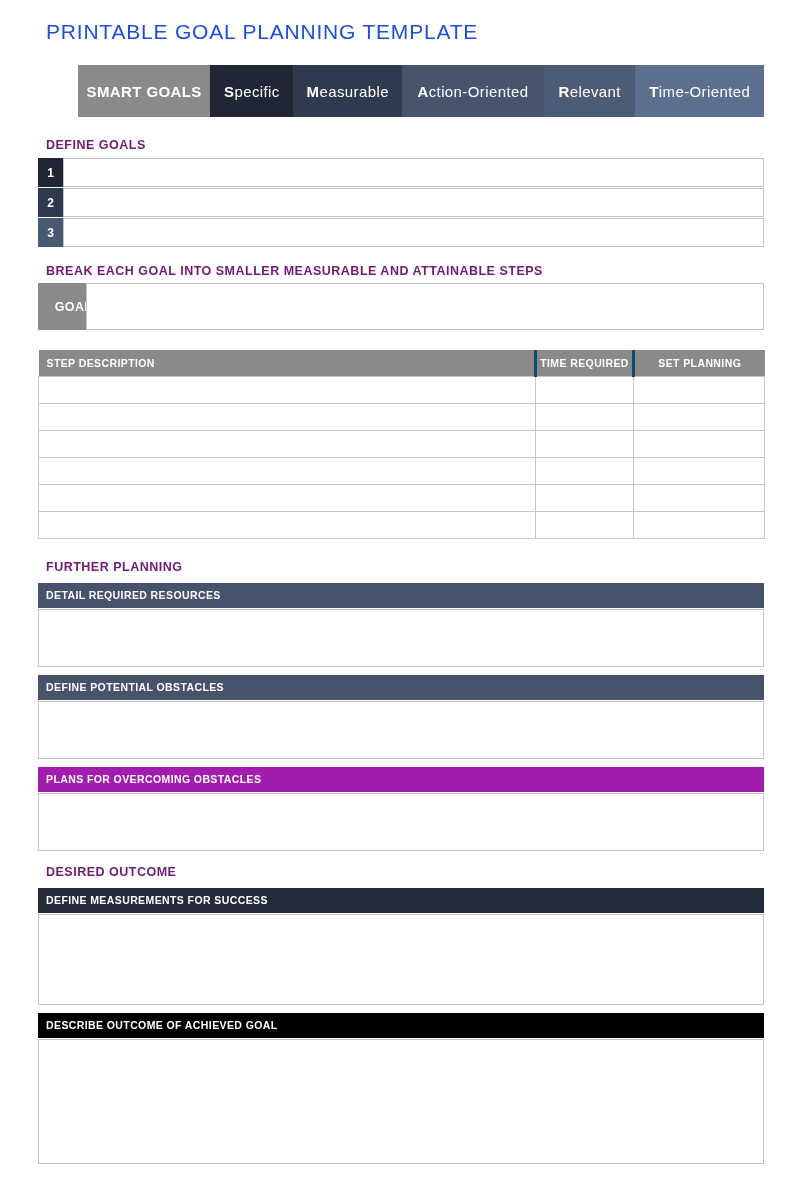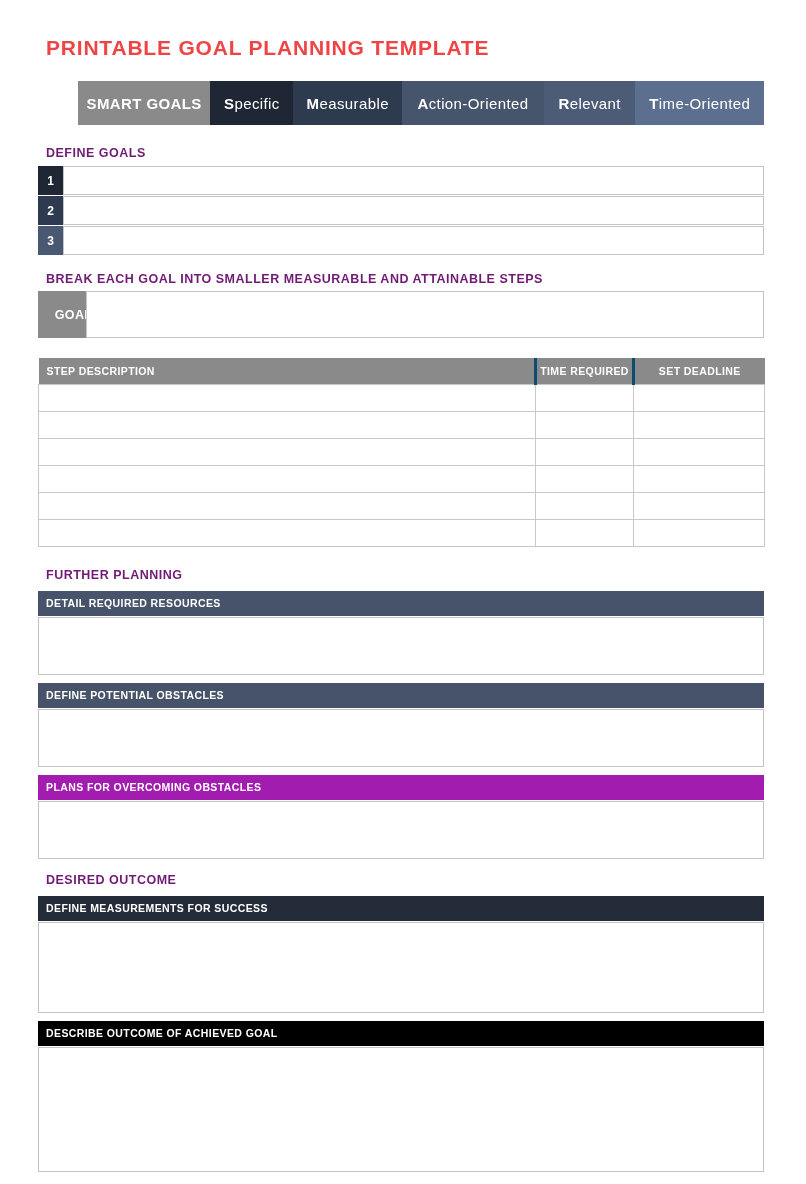--- a/index.html
+++ b/index.html
@@ -6,27 +6,27 @@
   html,body { background:#ffffff; }
   body {
     width:806px; height:1184px;
     font-family:"Liberation Sans", sans-serif;
     position:relative; overflow:hidden;
   }
   .inner { margin-left:38px; margin-right:42px; }
 
   
   .page-title {
-    margin:36px 0 0 8px;
-    font-size:21px; font-weight:bold; letter-spacing:0.8px;
-    color:#ef4444; line-height:24px;
-  }
-
-  
-  .smart-bar { margin-top:21px; display:flex; height:44px;padding-left:40px; }
+    margin:20px 0 0 8px;
+    font-size:21px; font-weight:normal; letter-spacing:0.8px;
+    color:#1d4ed8; line-height:24px;
+  }
+
+  
+  .smart-bar { margin-top:21px; display:flex; height:52px;padding-left:40px; }
   .seg {
     display:flex; align-items:center; justify-content:center;
     color:#ffffff; font-size:15px; letter-spacing:0.4px; white-space:nowrap;
   }
   .seg .seg-bold { font-weight:bold; }
   .seg .seg-rest { font-weight:normal; }
   .seg:nth-child(1){ width:140px; }
   .seg:nth-child(2){ width:88px; }
   .seg:nth-child(3){ width:115px; }
   .seg:nth-child(4){ width:150px; }
@@ -147,21 +147,21 @@
   <table class="steps-table">
     <colgroup>
         <col class="c1">
         <col class="c2">
         <col class="c3">
       </colgroup>
     <thead>
       <tr>
         <th>STEP DESCRIPTION</th>
         <th>TIME REQUIRED</th>
-        <th>SET DEADLINE</th>
+        <th>SET PLANNING</th>
       </tr>
     </thead>
     <tbody>
       <tr>
         <td></td>
         <td></td>
         <td></td>
       </tr>
       <tr>
         <td></td>

